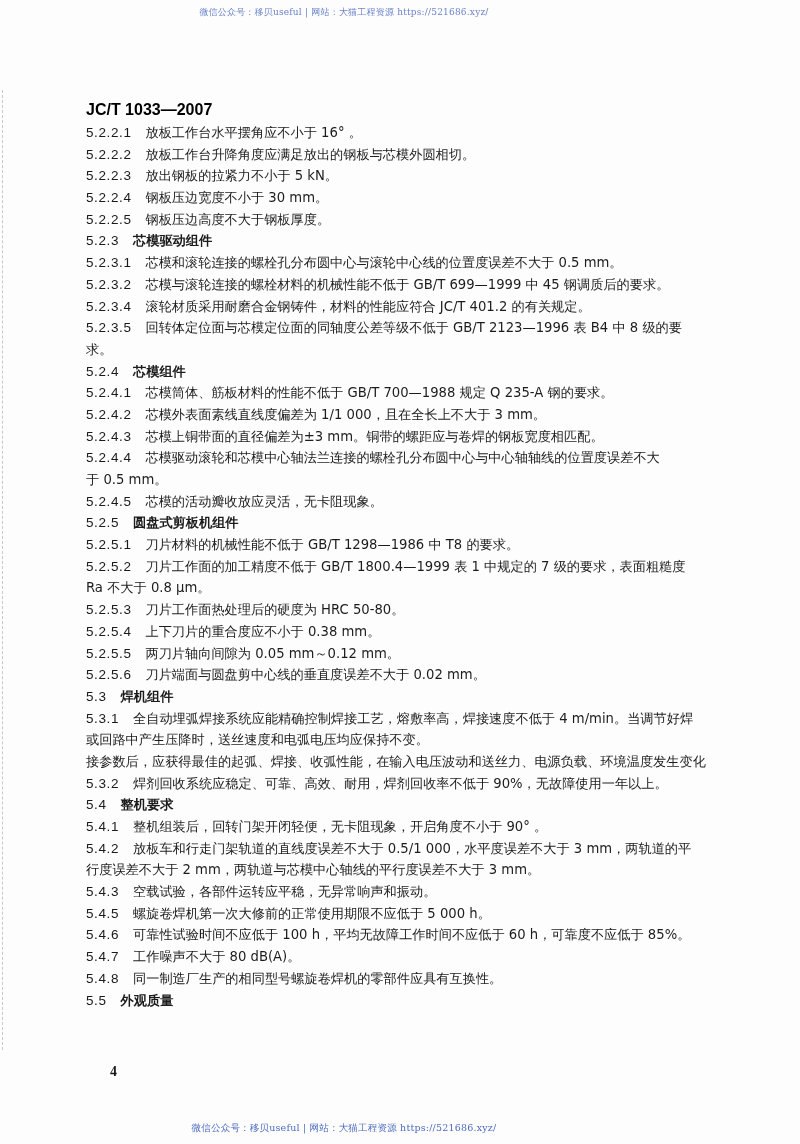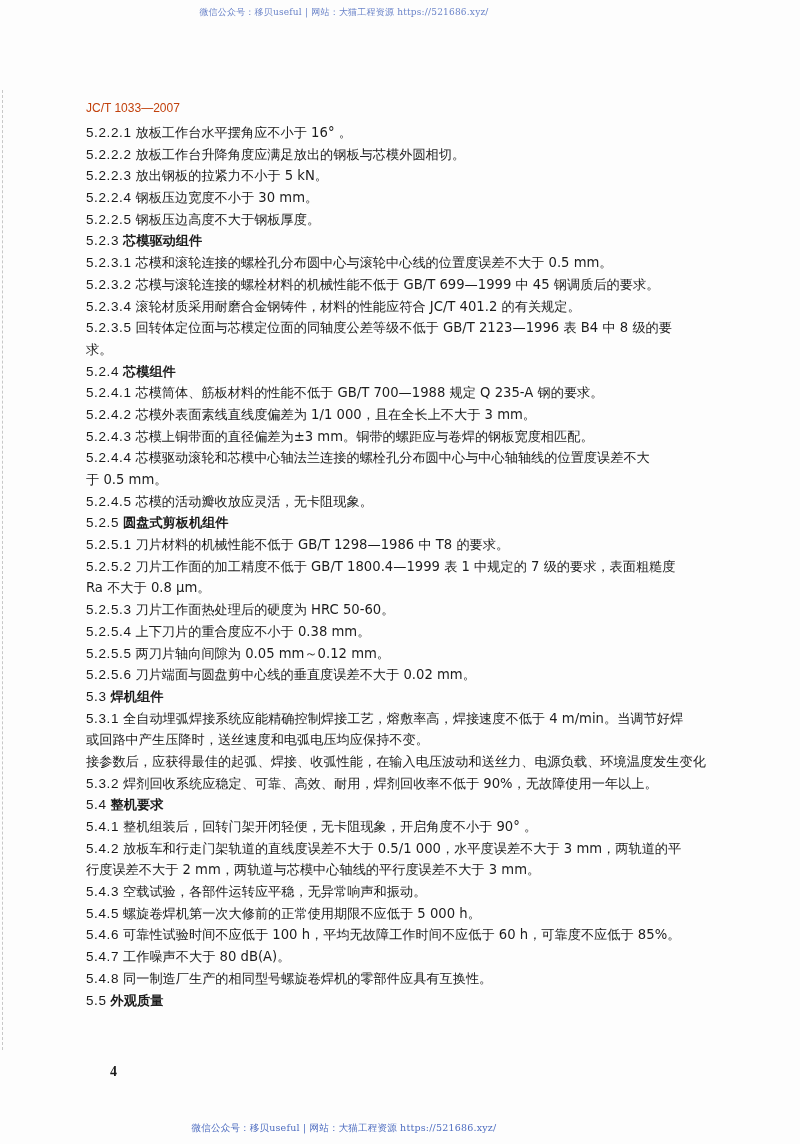--- a/index.html
+++ b/index.html
@@ -8,29 +8,29 @@
     font-family: "DejaVu Sans", "Liberation Sans", sans-serif; color: #1a1a1a;
   }
   .watermark {
     position: absolute; left: 0; width: 688px; text-align: center;
     font-family: "DejaVu Serif", serif; font-size: 9px; color: #6b84c9; letter-spacing: 0.2px;
   }
   .wm-top { top: 6px; }
   .wm-bottom { top: 1122px; font-size: 9.5px; color: #4d6cc0; }
   .std-code {
     position: absolute; left: 86px; top: 101px;
-    font-family: "Liberation Sans", sans-serif; font-weight: normal; font-size: 12px; color: #c2410c;
+    font-family: "Liberation Sans", sans-serif; font-weight: bold; font-size: 16px; color: #000000;
   }
   .content { position: absolute; left: 86px; top: 122px; width: 640px; }
   .line {
     height: 21.7px; line-height: 21.7px; font-size: 13.2px; white-space: nowrap; color: #1c1c1c;
   }
   .num {
     display: inline-block; font-family: "Liberation Sans", sans-serif; font-size: 13.5px;
-    letter-spacing: 0.6px; margin-right: 4px; color: #1a1a1a;
+    letter-spacing: 0.6px; margin-right: 14px; color: #1a1a1a;
   }
   .line.heading .txt { font-weight: bold; font-family: Liberation Serif, serif; }
   .line.cont { padding-left: 0; }
   .page-num {
     position: absolute; left: 110px; top: 1064px; font-family: "Liberation Serif", serif;
     font-weight: bold; font-size: 14px;
   }
   .scan-edge {
     position: absolute; left: 2px; top: 90px; width: 1px; height: 960px;
     border-left: 1px dashed #c8c8c8;
@@ -61,21 +61,21 @@
     <div class="line item"><span class="num">5.2.4.1</span><span class="txt">芯模筒体、筋板材料的性能不低于 GB/T 700—1988 规定 Q 235-A 钢的要求。</span></div>
     <div class="line item"><span class="num">5.2.4.2</span><span class="txt">芯模外表面素线直线度偏差为 1/1 000，且在全长上不大于 3 mm。</span></div>
     <div class="line item"><span class="num">5.2.4.3</span><span class="txt">芯模上铜带面的直径偏差为±3 mm。铜带的螺距应与卷焊的钢板宽度相匹配。</span></div>
     <div class="line item"><span class="num">5.2.4.4</span><span class="txt">芯模驱动滚轮和芯模中心轴法兰连接的螺栓孔分布圆中心与中心轴轴线的位置度误差不大</span></div>
     <div class="line cont"><span class="txt">于 0.5 mm。</span></div>
     <div class="line item"><span class="num">5.2.4.5</span><span class="txt">芯模的活动瓣收放应灵活，无卡阻现象。</span></div>
     <div class="line heading"><span class="num">5.2.5</span><span class="txt">圆盘式剪板机组件</span></div>
     <div class="line item"><span class="num">5.2.5.1</span><span class="txt">刀片材料的机械性能不低于 GB/T 1298—1986 中 T8 的要求。</span></div>
     <div class="line item"><span class="num">5.2.5.2</span><span class="txt">刀片工作面的加工精度不低于 GB/T 1800.4—1999 表 1 中规定的 7 级的要求，表面粗糙度</span></div>
     <div class="line cont"><span class="txt">Ra 不大于 0.8 μm。</span></div>
-    <div class="line item"><span class="num">5.2.5.3</span><span class="txt">刀片工作面热处理后的硬度为 HRC 50-60。</span></div>
+    <div class="line item"><span class="num">5.2.5.3</span><span class="txt">刀片工作面热处理后的硬度为 HRC 50-80。</span></div>
     <div class="line item"><span class="num">5.2.5.4</span><span class="txt">上下刀片的重合度应不小于 0.38 mm。</span></div>
     <div class="line item"><span class="num">5.2.5.5</span><span class="txt">两刀片轴向间隙为 0.05 mm～0.12 mm。</span></div>
     <div class="line item"><span class="num">5.2.5.6</span><span class="txt">刀片端面与圆盘剪中心线的垂直度误差不大于 0.02 mm。</span></div>
     <div class="line heading"><span class="num">5.3</span><span class="txt">焊机组件</span></div>
     <div class="line item"><span class="num">5.3.1</span><span class="txt">全自动埋弧焊接系统应能精确控制焊接工艺，熔敷率高，焊接速度不低于 4 m/min。当调节好焊</span></div>
     <div class="line cont"><span class="txt">或回路中产生压降时，送丝速度和电弧电压均应保持不变。</span></div>
     <div class="line cont"><span class="txt">接参数后，应获得最佳的起弧、焊接、收弧性能，在输入电压波动和送丝力、电源负载、环境温度发生变化</span></div>
     <div class="line item"><span class="num">5.3.2</span><span class="txt">焊剂回收系统应稳定、可靠、高效、耐用，焊剂回收率不低于 90%，无故障使用一年以上。</span></div>
     <div class="line heading"><span class="num">5.4</span><span class="txt">整机要求</span></div>
     <div class="line item"><span class="num">5.4.1</span><span class="txt">整机组装后，回转门架开闭轻便，无卡阻现象，开启角度不小于 90° 。</span></div>

